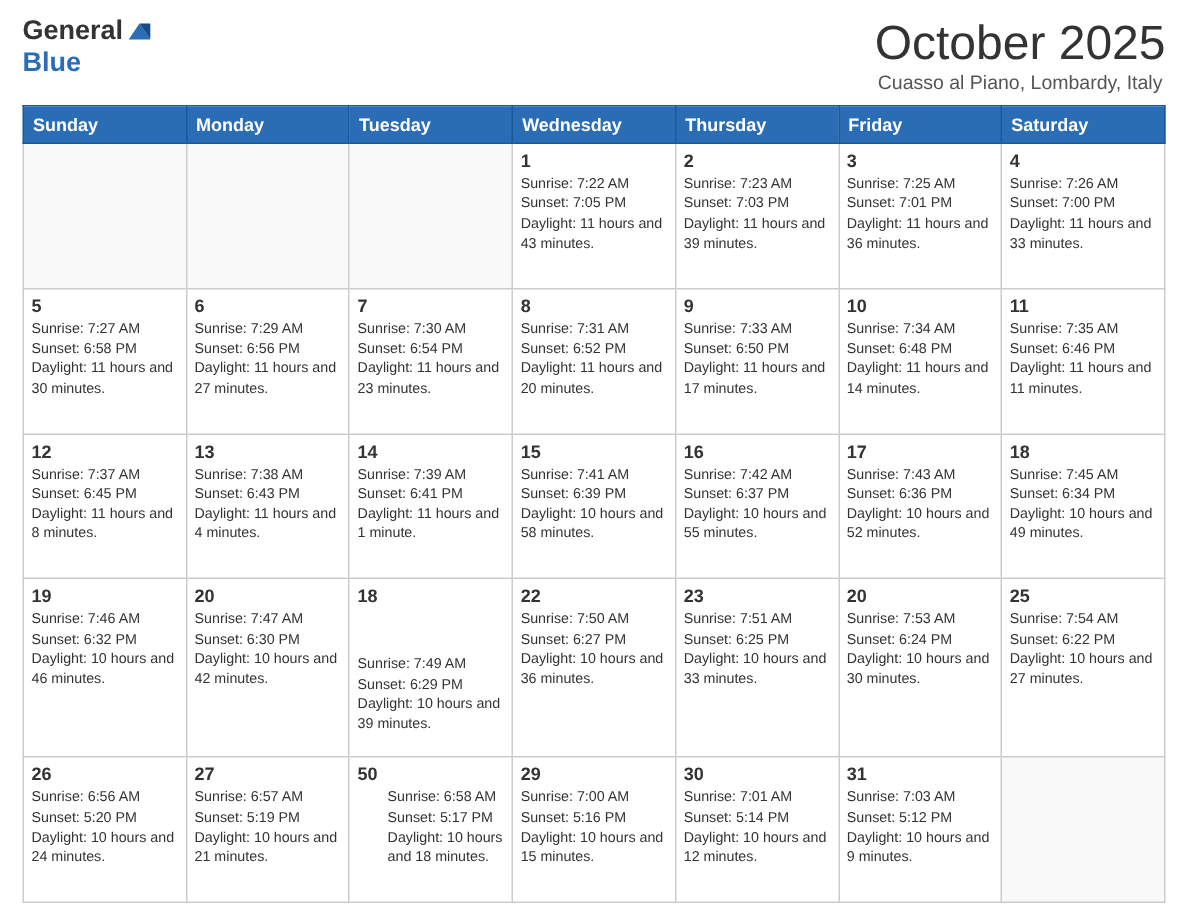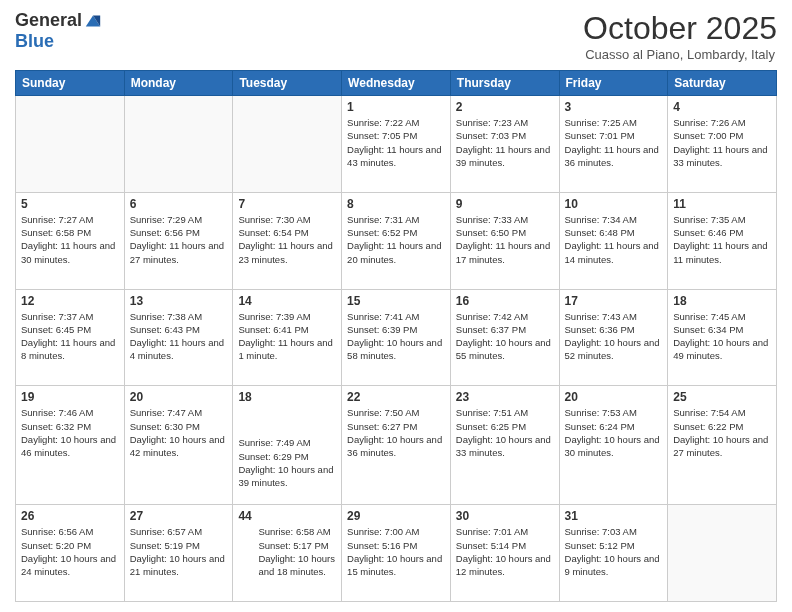--- a/index.html
+++ b/index.html
@@ -296,21 +296,21 @@
 Sunset: 5:20 PM
 Daylight: 10 hours and 24 minutes.</div>
           </td>
           <td>
             <span class="day-number">27</span>
             <div class="day-info" style="white-space: pre-line;">Sunrise: 6:57 AM
 Sunset: 5:19 PM
 Daylight: 10 hours and 21 minutes.</div>
           </td>
           <td>
-            <span class="day-number">44</span>
+            <span class="day-number">50</span>
             <div class="day-info" style="white-space: pre-line; margin-left: 20px;">Sunrise: 6:58 AM
 Sunset: 5:17 PM
 Daylight: 10 hours and 18 minutes.</div>
           </td>
           <td>
             <span class="day-number">29</span>
             <div class="day-info" style="white-space: pre-line;">Sunrise: 7:00 AM
 Sunset: 5:16 PM
 Daylight: 10 hours and 15 minutes.</div>
           </td>

